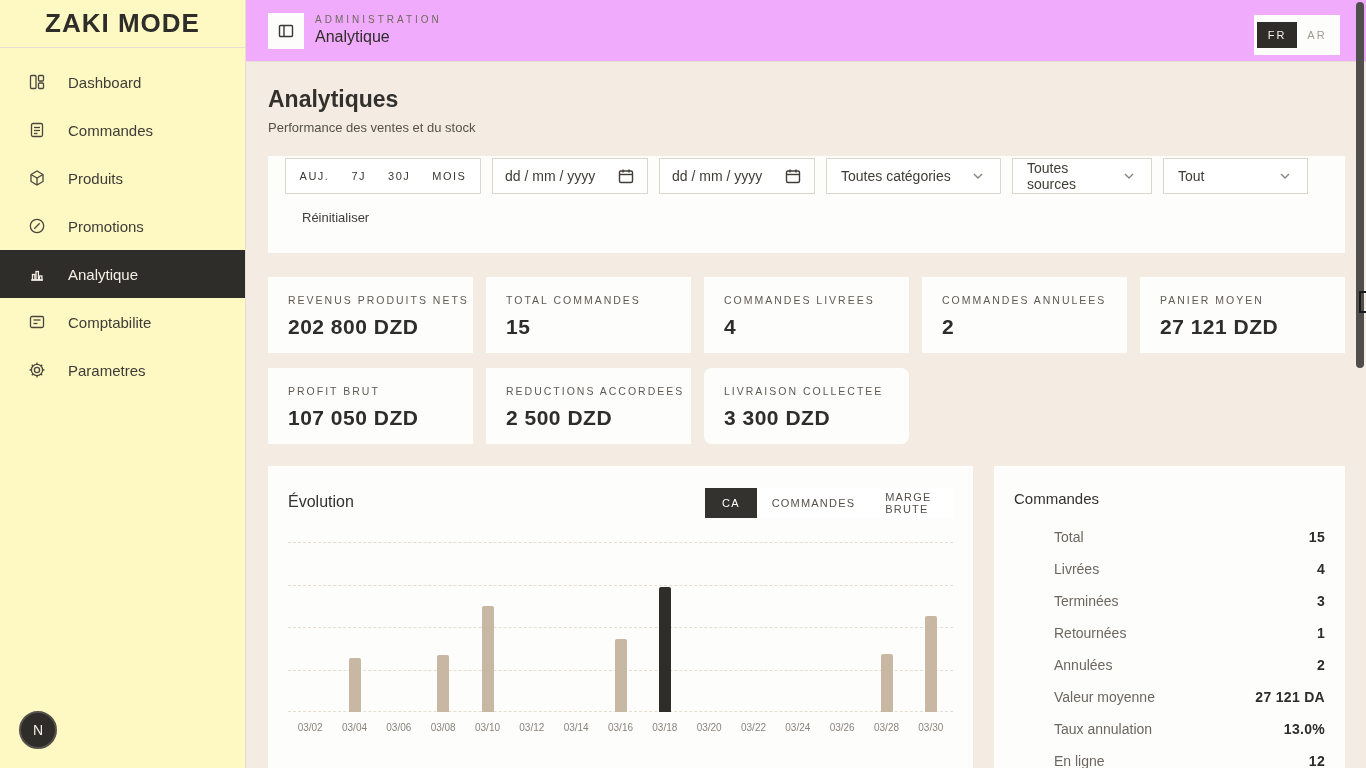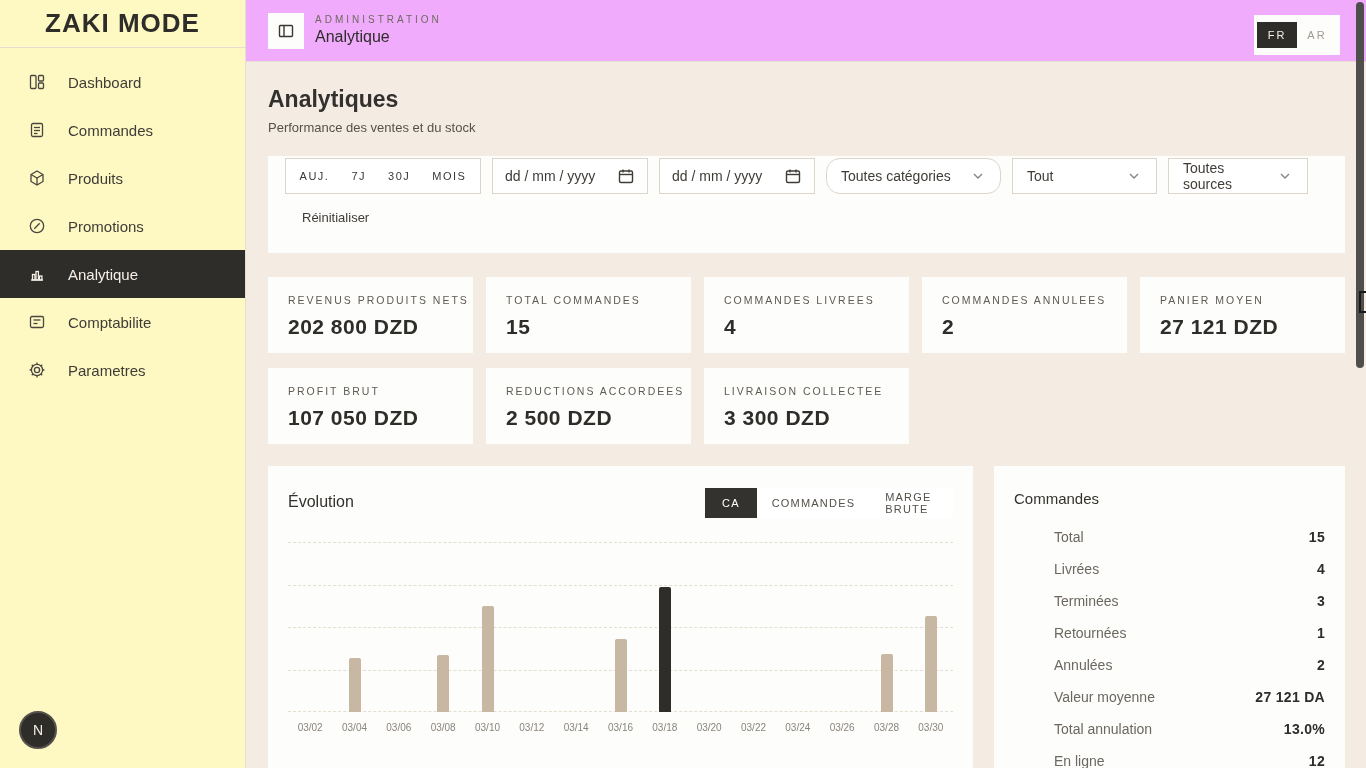--- a/index.html
+++ b/index.html
@@ -215,44 +215,44 @@
         <span>dd / mm / yyyy</span>
         <span>
           <svg width="18" height="18" viewBox="0 0 18 18" fill="none" stroke="currentColor" stroke-width="1.4">
             <rect x="2.5" y="4" width="13" height="11.5" rx="1.5"></rect>
               <line x1="2.5" y1="7.5" x2="15.5" y2="7.5"></line>
             <line x1="6" y1="2.5" x2="6" y2="5.5"></line>
               <line x1="12" y1="2.5" x2="12" y2="5.5"></line>
           </svg>
         </span>
       </div>
-    <div class="ctl sel" style="width: 175px; border-radius: 14px;">
+    <div class="ctl sel" style="width: 175px;">
           <span>Toutes catégories</span>
+          <span class="chev">
+            <svg width="16" height="16" viewBox="0 0 16 16" fill="none" stroke="currentColor" stroke-width="1.4">
+              <path d="M4 6l4 4 4-4"></path>
+            </svg>
+          </span>
+        </div>
+        <div class="ctl sel" style="width: 140px;">
+          <span>Toutes sources</span>
           <span class="chev">
             <svg width="16" height="16" viewBox="0 0 16 16" fill="none" stroke="currentColor" stroke-width="1.4">
               <path d="M4 6l4 4 4-4"></path>
             </svg>
           </span>
         </div>
         <div class="ctl sel" style="width: 145px;">
           <span>Tout</span>
           <span class="chev">
             <svg width="16" height="16" viewBox="0 0 16 16" fill="none" stroke="currentColor" stroke-width="1.4">
               <path d="M4 6l4 4 4-4"></path>
             </svg>
           </span>
         </div>
-        <div class="ctl sel" style="width: 140px;">
-          <span>Toutes sources</span>
-          <span class="chev">
-            <svg width="16" height="16" viewBox="0 0 16 16" fill="none" stroke="currentColor" stroke-width="1.4">
-              <path d="M4 6l4 4 4-4"></path>
-            </svg>
-          </span>
-        </div>
       </div>
     <div class="reset">Réinitialiser</div>
   </section>
 
   <section id="kpis">
       <div class="kpi" style="left: 22px; top: 215px;">
         <div class="lbl">REVENUS PRODUITS NETS</div>
         <div class="val">202 800 DZD</div>
       </div>
       <div class="kpi" style="left: 240px; top: 215px;">
@@ -272,21 +272,21 @@
         <div class="val">27 121 DZD</div>
       </div>
       <div class="kpi" style="left: 22px; top: 306px;">
         <div class="lbl">PROFIT BRUT</div>
         <div class="val">107 050 DZD</div>
       </div>
       <div class="kpi" style="left: 240px; top: 306px;">
         <div class="lbl">REDUCTIONS ACCORDEES</div>
         <div class="val">2 500 DZD</div>
       </div>
-      <div class="kpi" style="left: 458px; top: 306px;">
+      <div class="kpi" style="left: 458px; top: 306px; border-radius: 8px;">
         <div class="lbl">LIVRAISON COLLECTEE</div>
         <div class="val">3 300 DZD</div>
       </div>
     </section>
 
   <section class="chart-card">
     <div class="chart-title">Évolution</div>
     <div class="tabs">
         <div class="tab on">CA</div>
         <div class="tab">COMMANDES</div>
@@ -346,21 +346,21 @@
         </div>
         <div class="orow">
           <span class="ol">Annulées</span>
           <span class="ov">2</span>
         </div>
         <div class="orow">
           <span class="ol">Valeur moyenne</span>
           <span class="ov">27 121 DA</span>
         </div>
         <div class="orow">
-          <span class="ol">Total annulation</span>
+          <span class="ol">Taux annulation</span>
           <span class="ov">13.0%</span>
         </div>
         <div class="orow">
           <span class="ol">En ligne</span>
           <span class="ov">12</span>
         </div>
       </div>
   </section>
 </main>
 

